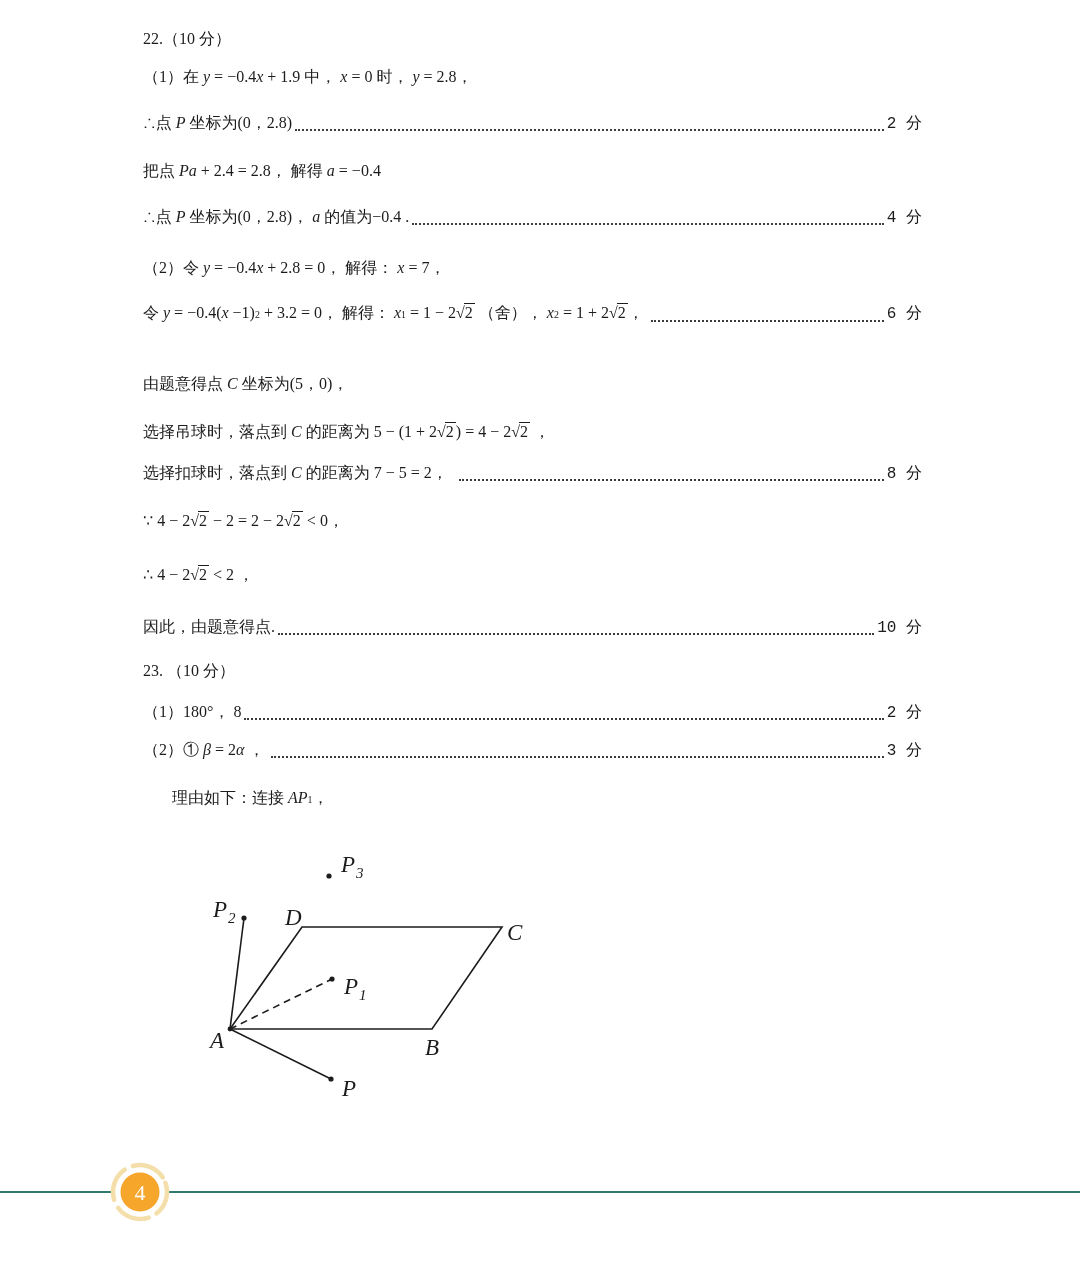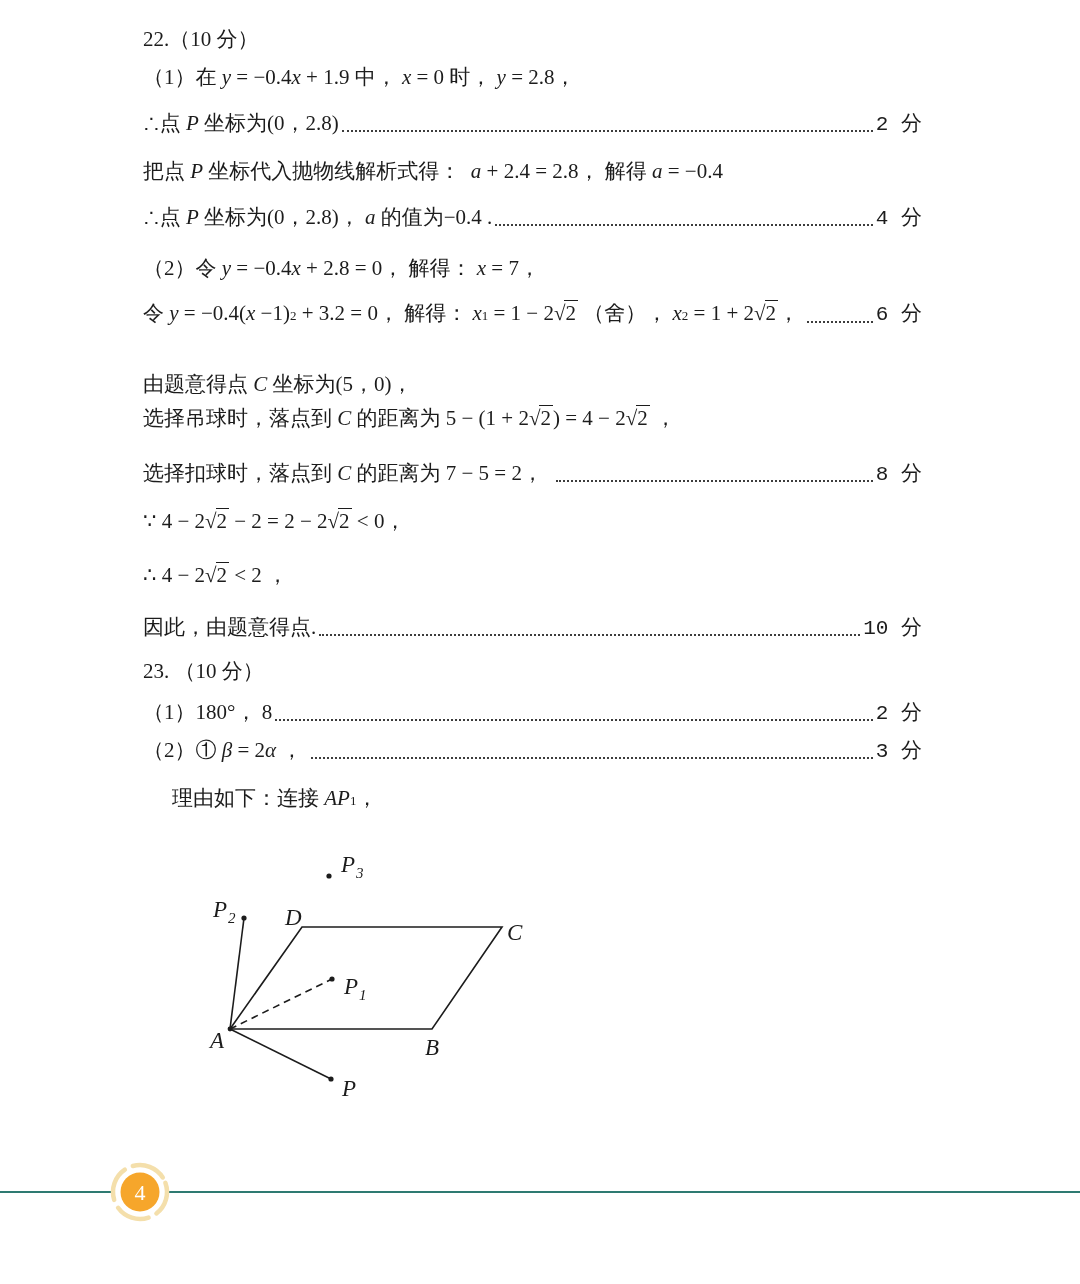--- a/index.html
+++ b/index.html
@@ -10,21 +10,21 @@
     overflow:hidden;
     font-family:"Liberation Serif","DejaVu Serif",serif;
     color:#1c1c1c;
   }
   .line{
     position:absolute;
     left:143px;
     width:779px;
     display:flex;
     align-items:baseline;
-    font-size:21px;
+    font-size:16px;
     line-height:26px;
     white-space:pre;
   }
   .line.indent{left:172px;width:736px;}
   .t{white-space:pre;}
   .it{font-style:italic;white-space:pre;}
   .n{white-space:pre;}
   .sup{font-size:0.62em;vertical-align:super;white-space:pre;}
   .sub{font-size:0.62em;vertical-align:sub;white-space:pre;}
   .sqrt{white-space:nowrap;}
@@ -60,26 +60,26 @@
     left:106px;top:1158px;
     width:68px;height:68px;
   }
 </style>
 </head>
 <body>
 
 <div class="line" style="top:26px"><span class="t">22.（10 分）</span></div>
 <div class="line" style="top:64px"><span class="t">（1）在 </span><span class="it">y</span><span class="n"> = −0.4</span><span class="it">x</span><span class="n"> + 1.9</span><span class="t"> 中， </span><span class="it">x</span><span class="n"> = 0</span><span class="t"> 时， </span><span class="it">y</span><span class="n"> = 2.8</span><span class="t">，</span></div>
 <div class="line" style="top:110px"><span class="t">∴点 </span><span class="it">P</span><span class="t"> 坐标为</span><span class="n">(0，2.8)</span><span class="leader"></span><span class="score">2 分</span></div>
-<div class="line" style="top:158px"><span class="t">把点 </span><span class="it">P</span><span class="t"> 坐标代入抛物线解析式得：  </span><span class="it">a</span><span class="n"> + 2.4 = 2.8</span><span class="t">， 解得 </span><span class="it">a</span><span class="n"> = −0.4</span></div>
+<div class="line" style="top:158px"><span class="t">把点 </span><span class="it">P</span><span class="it">a</span><span class="n"> + 2.4 = 2.8</span><span class="t">， 解得 </span><span class="it">a</span><span class="n"> = −0.4</span></div>
 <div class="line" style="top:204px"><span class="t">∴点 </span><span class="it">P</span><span class="t"> 坐标为</span><span class="n">(0，2.8)</span><span class="t">， </span><span class="it">a</span><span class="t"> 的值为</span><span class="n">−0.4 .</span><span class="leader"></span><span class="score">4 分</span></div>
 <div class="line" style="top:255px"><span class="t">（2）令 </span><span class="it">y</span><span class="n"> = −0.4</span><span class="it">x</span><span class="n"> + 2.8 = 0</span><span class="t">， 解得： </span><span class="it">x</span><span class="n"> = 7</span><span class="t">，</span></div>
 <div class="line" style="top:300px"><span class="t">令 </span><span class="it">y</span><span class="n"> = −0.4(</span><span class="it">x</span><span class="n"> −1)</span><span class="sup">2</span><span class="n"> + 3.2 = 0</span><span class="t">， 解得： </span><span class="it">x</span><span class="sub">1</span><span class="n"> = 1 − 2</span><span class="sqrt"><span class="rsym">√</span><span class="rad">2</span></span><span class="t"> （舍）， </span><span class="it">x</span><span class="sub">2</span><span class="n"> = 1 + 2</span><span class="sqrt"><span class="rsym">√</span><span class="rad">2</span></span><span class="t">， </span><span class="leader"></span><span class="score">6 分</span></div>
 <div class="line" style="top:371px"><span class="t">由题意得点 </span><span class="it">C</span><span class="t"> 坐标为</span><span class="n">(5，0)</span><span class="t">，</span></div>
-<div class="line" style="top:405px"><span class="t">选择吊球时，落点到 </span><span class="it">C</span><span class="t"> 的距离为 </span><span class="n">5 − (1 + 2</span><span class="sqrt"><span class="rsym">√</span><span class="rad">2</span></span><span class="n">) = 4 − 2</span><span class="sqrt"><span class="rsym">√</span><span class="rad">2</span></span><span class="t"> ，</span></div>
+<div class="line" style="top:419px"><span class="t">选择吊球时，落点到 </span><span class="it">C</span><span class="t"> 的距离为 </span><span class="n">5 − (1 + 2</span><span class="sqrt"><span class="rsym">√</span><span class="rad">2</span></span><span class="n">) = 4 − 2</span><span class="sqrt"><span class="rsym">√</span><span class="rad">2</span></span><span class="t"> ，</span></div>
 <div class="line" style="top:460px"><span class="t">选择扣球时，落点到 </span><span class="it">C</span><span class="t"> 的距离为 </span><span class="n">7 − 5 = 2</span><span class="t">，  </span><span class="leader"></span><span class="score">8 分</span></div>
 <div class="line" style="top:508px"><span class="t">∵ </span><span class="n">4 − 2</span><span class="sqrt"><span class="rsym">√</span><span class="rad">2</span></span><span class="n"> − 2 = 2 − 2</span><span class="sqrt"><span class="rsym">√</span><span class="rad">2</span></span><span class="n"> &lt; 0</span><span class="t">，</span></div>
 <div class="line" style="top:562px"><span class="t">∴ </span><span class="n">4 − 2</span><span class="sqrt"><span class="rsym">√</span><span class="rad">2</span></span><span class="n"> &lt; 2</span><span class="t"> ，</span></div>
 <div class="line" style="top:614px"><span class="t">因此，由题意得点.</span><span class="leader"></span><span class="score">10 分</span></div>
 <div class="line" style="top:658px"><span class="t">23. （10 分）</span></div>
 <div class="line" style="top:699px"><span class="t">（1）</span><span class="n">180°</span><span class="t">， </span><span class="n">8</span><span class="leader"></span><span class="score">2 分</span></div>
 <div class="line" style="top:737px"><span class="t">（2）① </span><span class="it">β</span><span class="n"> = 2</span><span class="it">α</span><span class="t"> ， </span><span class="leader"></span><span class="score">3 分</span></div>
 <div class="line indent" style="top:785px"><span class="t">理由如下：连接 </span><span class="it">AP</span><span class="sub">1</span><span class="t">，</span></div>
 
 <svg class="figure" viewBox="0 0 400 270">

